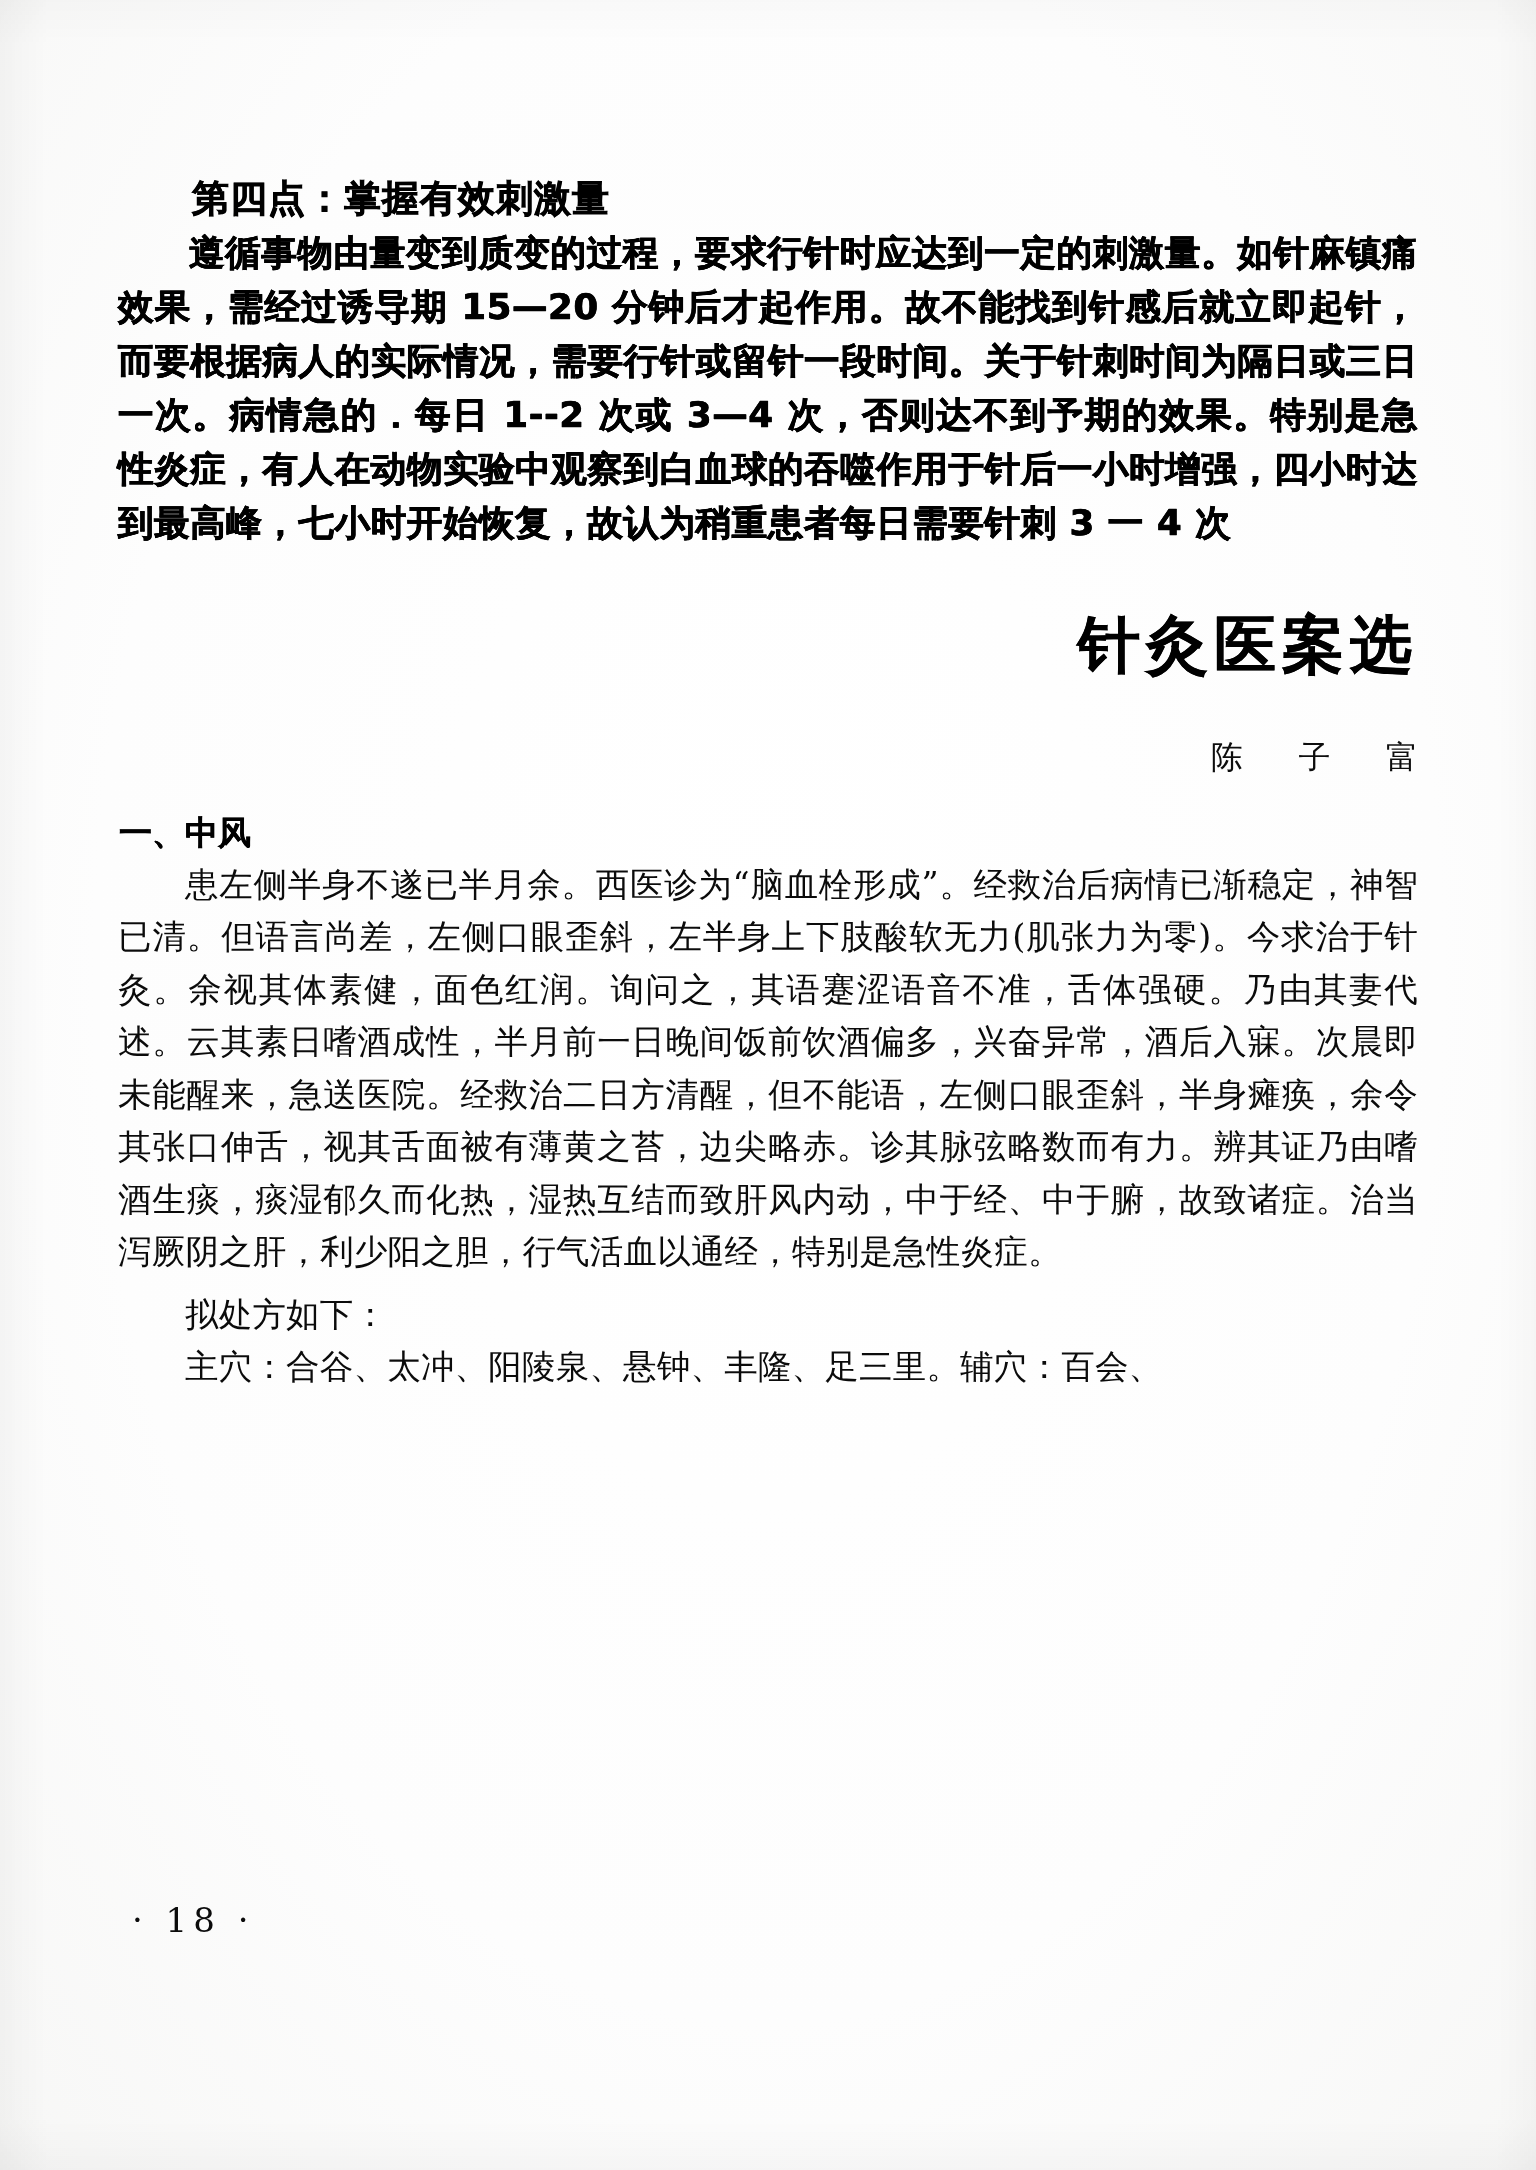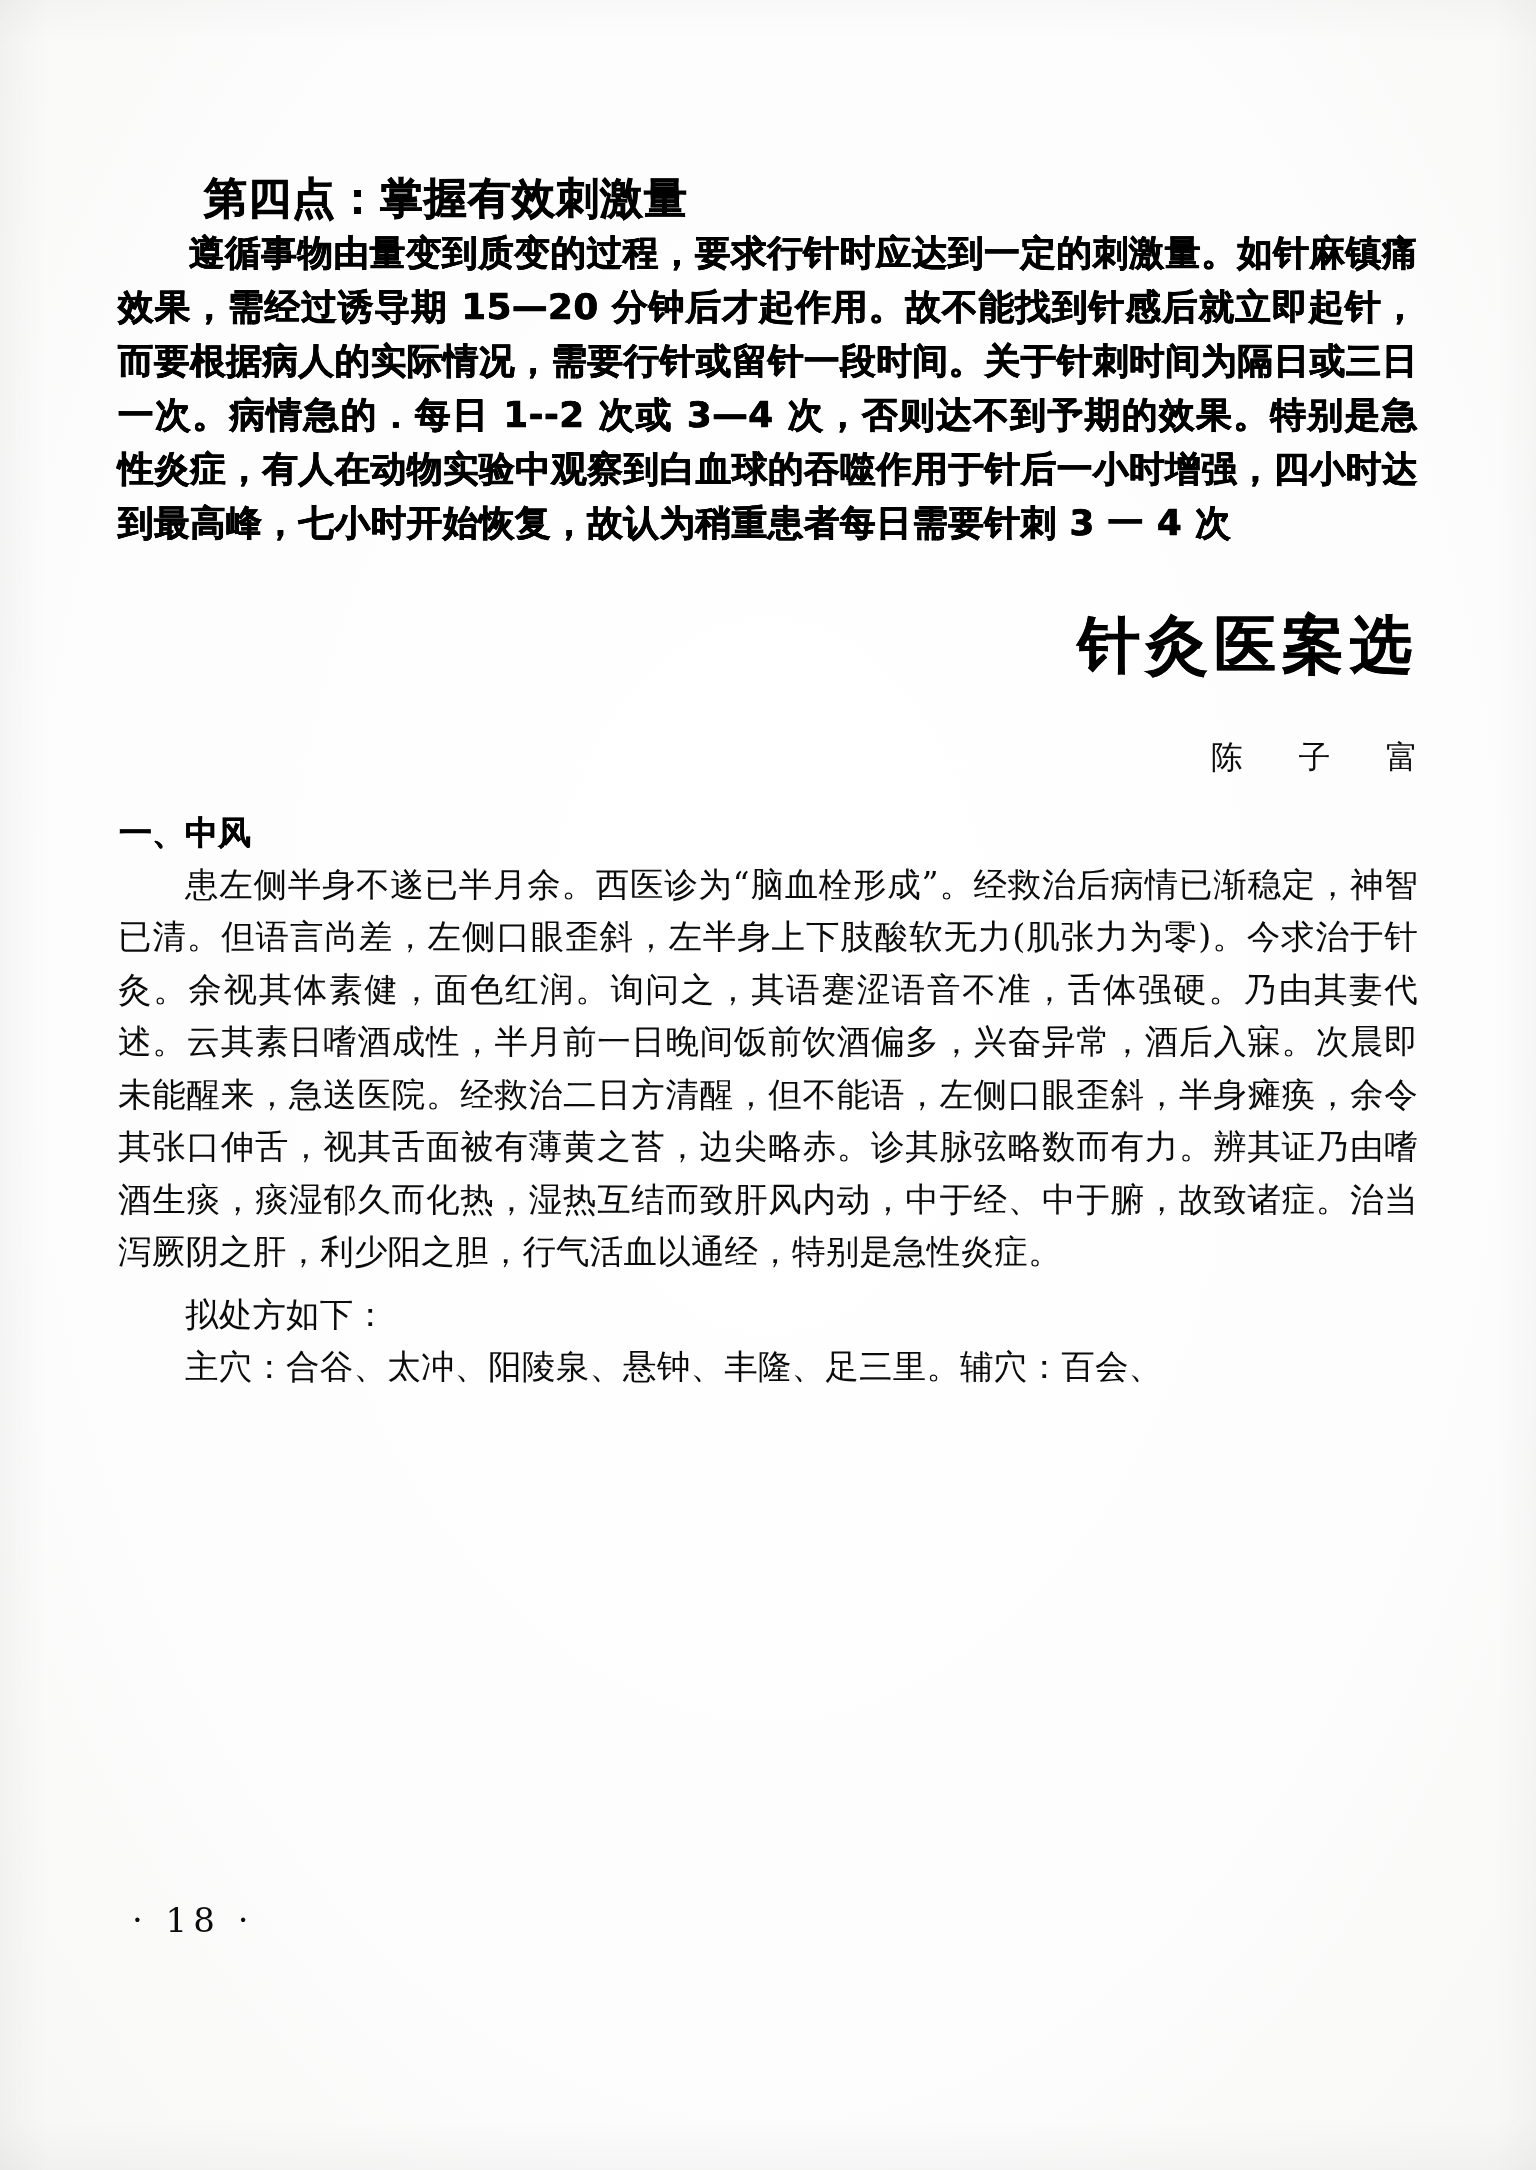--- a/index.html
+++ b/index.html
@@ -58,23 +58,23 @@
     font-family: "DejaVu Sans", "Liberation Sans", sans-serif;
     font-weight: 700;
     font-size: 35.5px;
     line-height: 54px;
     letter-spacing: .6px;
     -webkit-text-stroke: 0.55px #000;
     color: #000;
   }
 
   .heading-4 {
-    font-family: Liberation Serif, serif;
+    font-family: Liberation Sans, sans-serif;
     font-weight: 700;
-    font-size: 43px;
+    font-size: 37px;
     line-height: 54px;
     -webkit-text-stroke: 0.75px #000;
     color: #000;
     margin: 4px 0 0 0;
     padding-left: 2em;
     letter-spacing: 1px;
   }
 
   
   .article-title {

